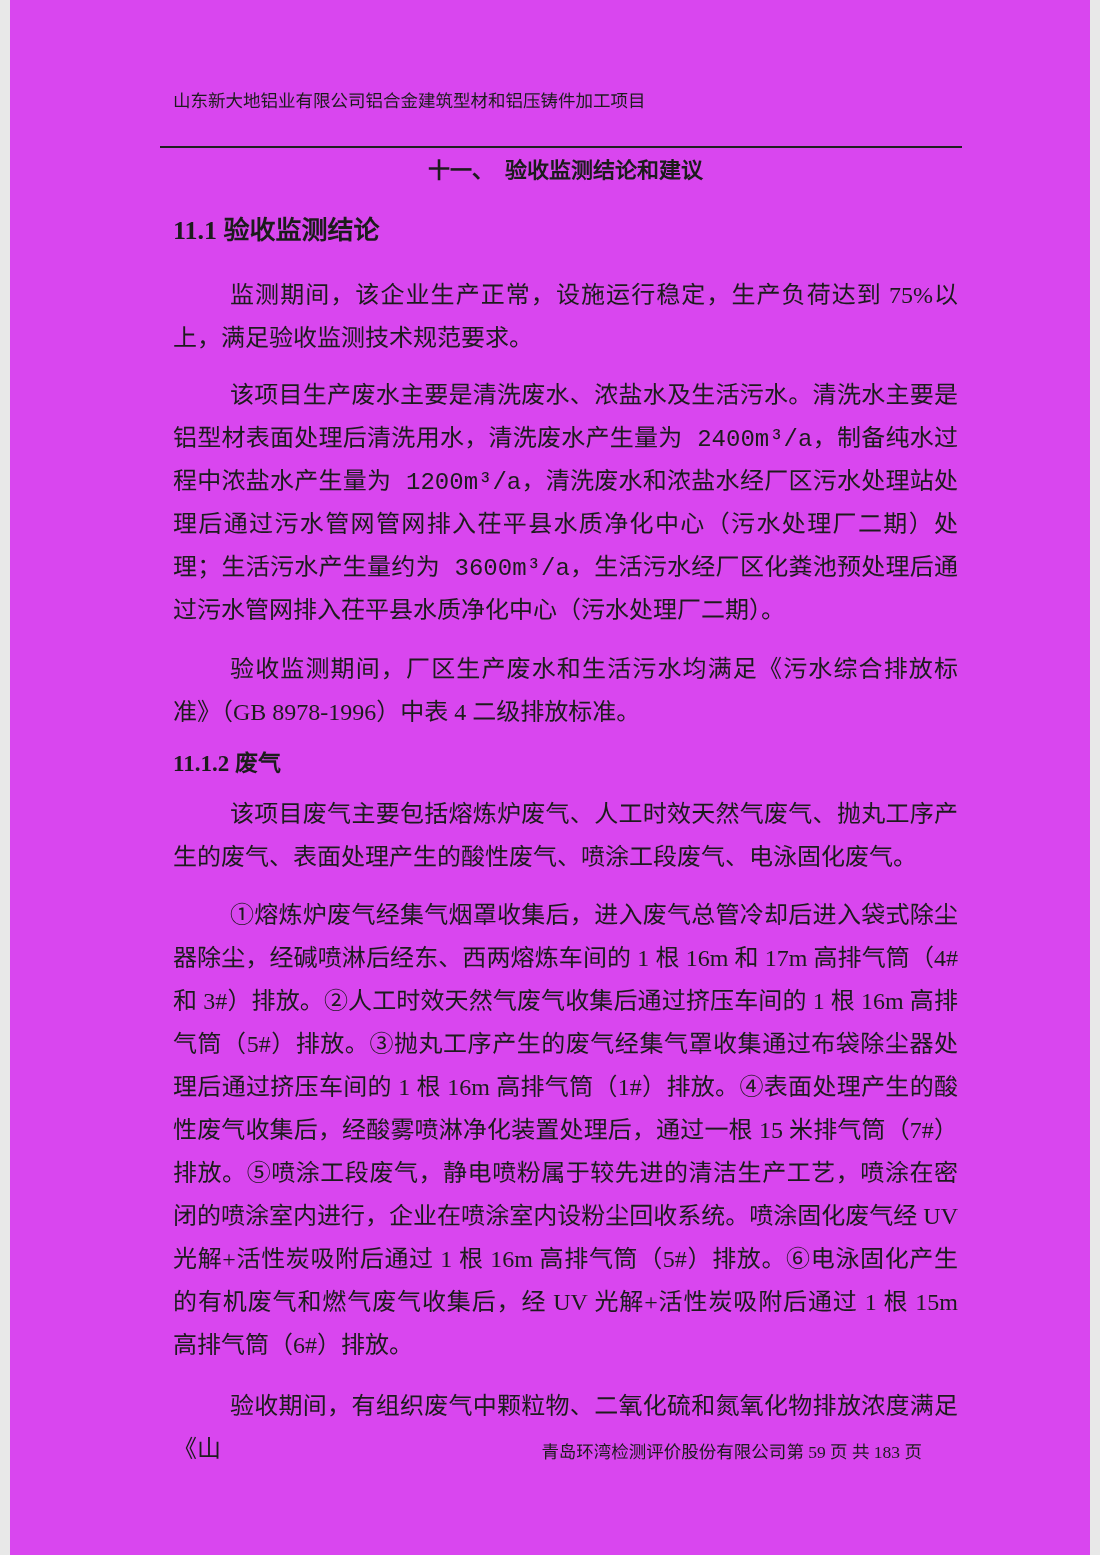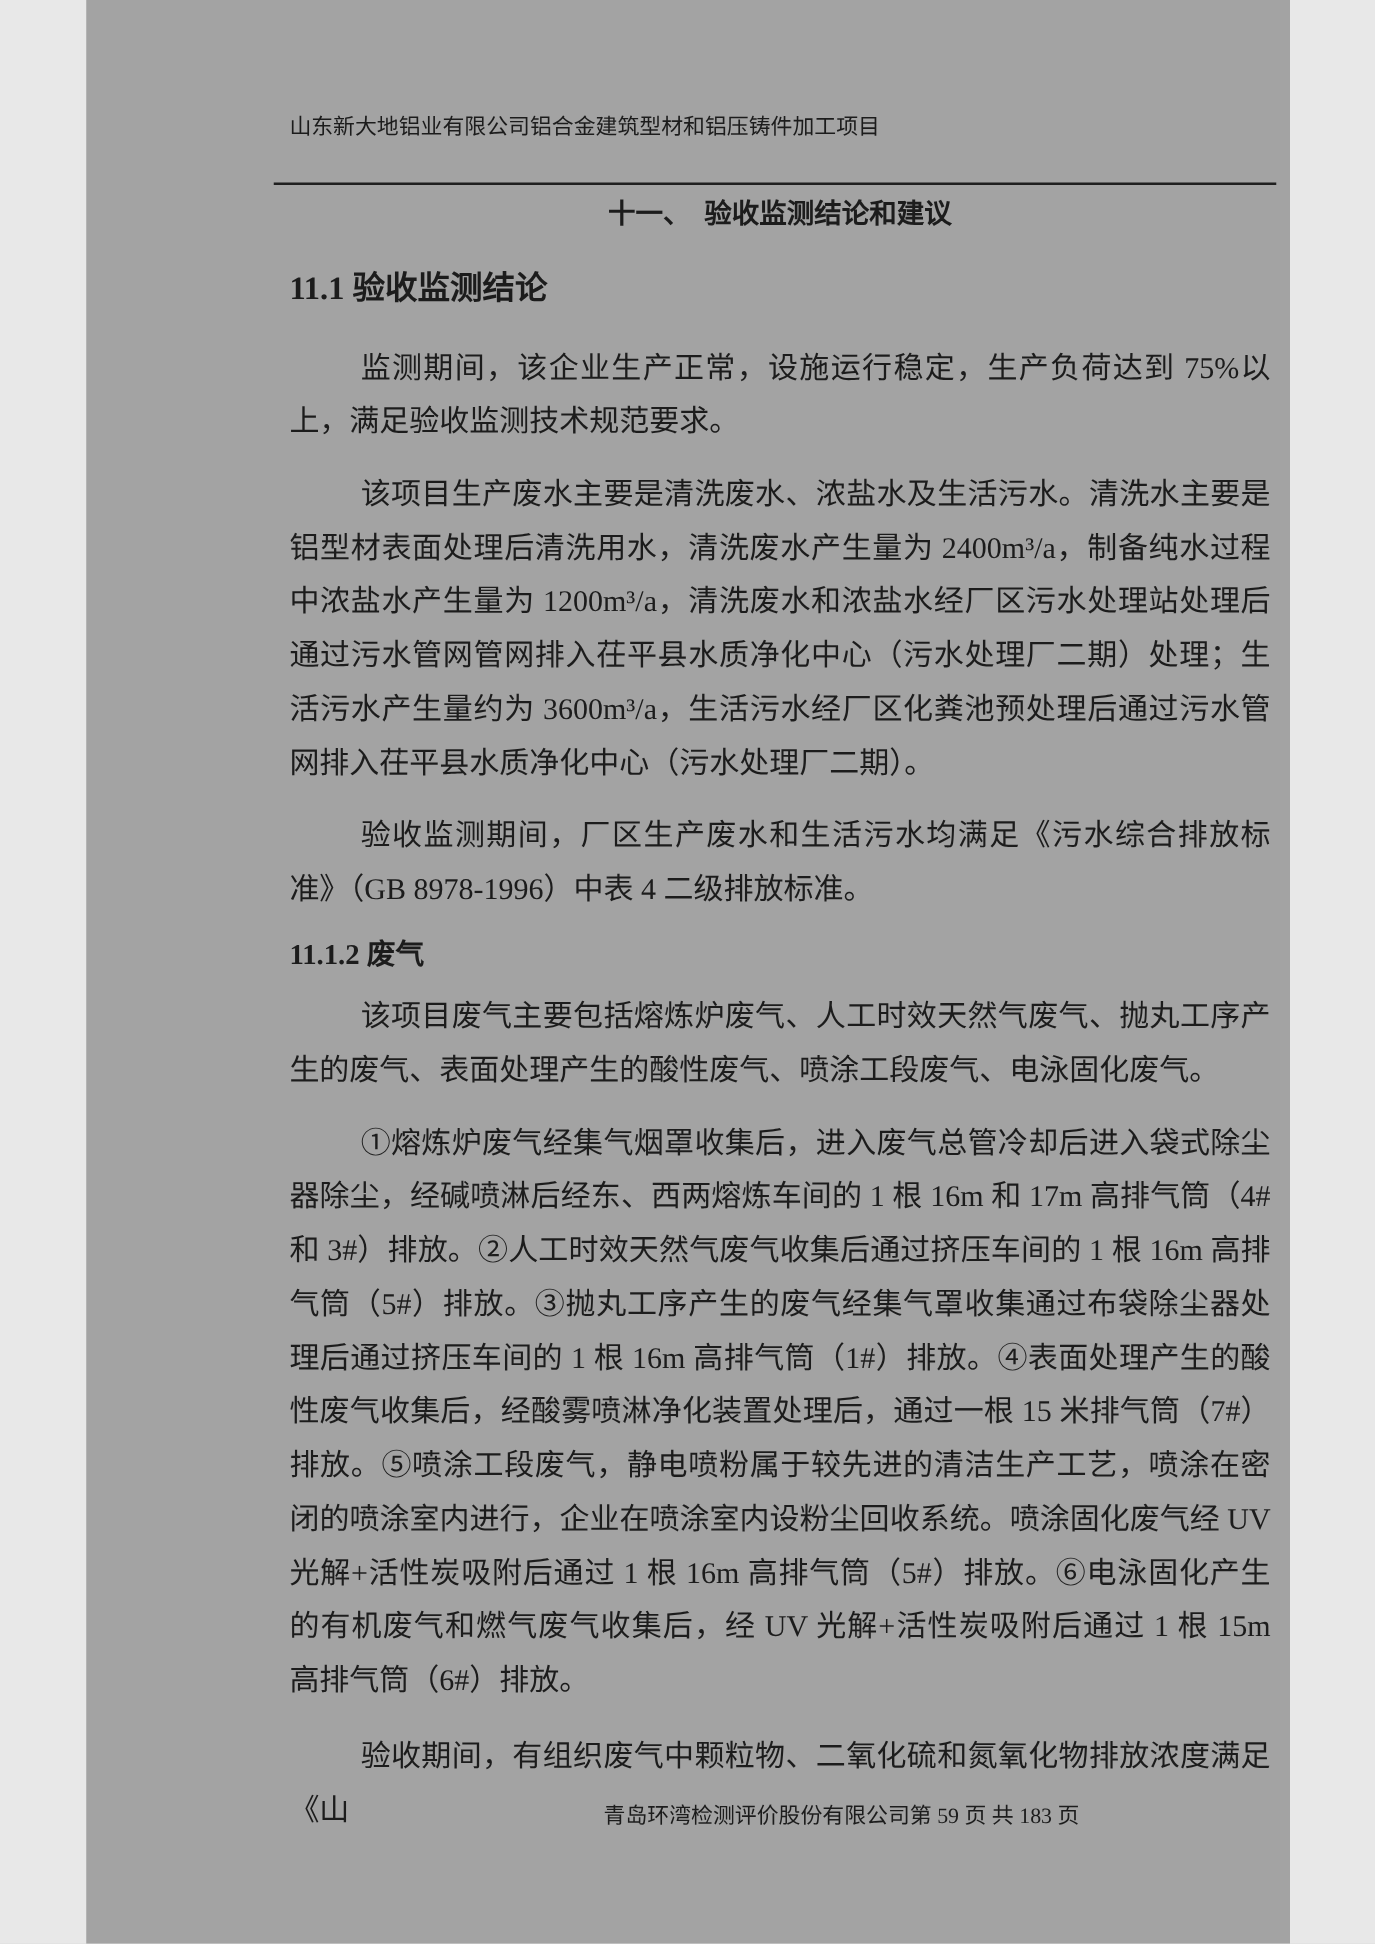--- a/index.html
+++ b/index.html
@@ -1,21 +1,21 @@
 <!DOCTYPE html>
 <html lang="zh-CN"><head>
 <meta charset="utf-8">
 <style>
   html, body { margin: 0; padding: 0; background: #e8e8e8; }
   .page {
     position: relative;
-    width: 963px;
+    width: 1080px;
     height: 1555px;
     margin: 0 auto;
-    background: #a3a3a3;
+    background: #d946ef;
     font-family: "Liberation Serif", "DejaVu Serif", serif;
     color: #1c1c1c;
     overflow: hidden;
   }
   
   .page-header {
     position: absolute;
     left: 163px;
     right: 148px;
     top: 88px;
@@ -65,21 +65,21 @@
     font-size: 24px;
     line-height: 43px;
     text-align: justify;
     text-align-last: left;
     text-indent: 57px;
     word-break: break-word;
   }
   p.mt-para { margin-top: 15px; }
   p.mt-para-sm { margin-top: 13px; }
   p.mt-first { margin-top: 26px; }
-  p.mt-after-h { margin-top: 15px; }
+  p.mt-after-h { margin-top: 15px; font-family: Liberation Mono, monospace; }
   p.mt-last { margin-top: 18px; }
   .sec-h2.gap { margin-top: 14px; }
   
   .page-footer {
     position: absolute;
     left: 163px;
     right: 168px;
     top: 1438px;
     display: flex;
     justify-content: flex-end;

